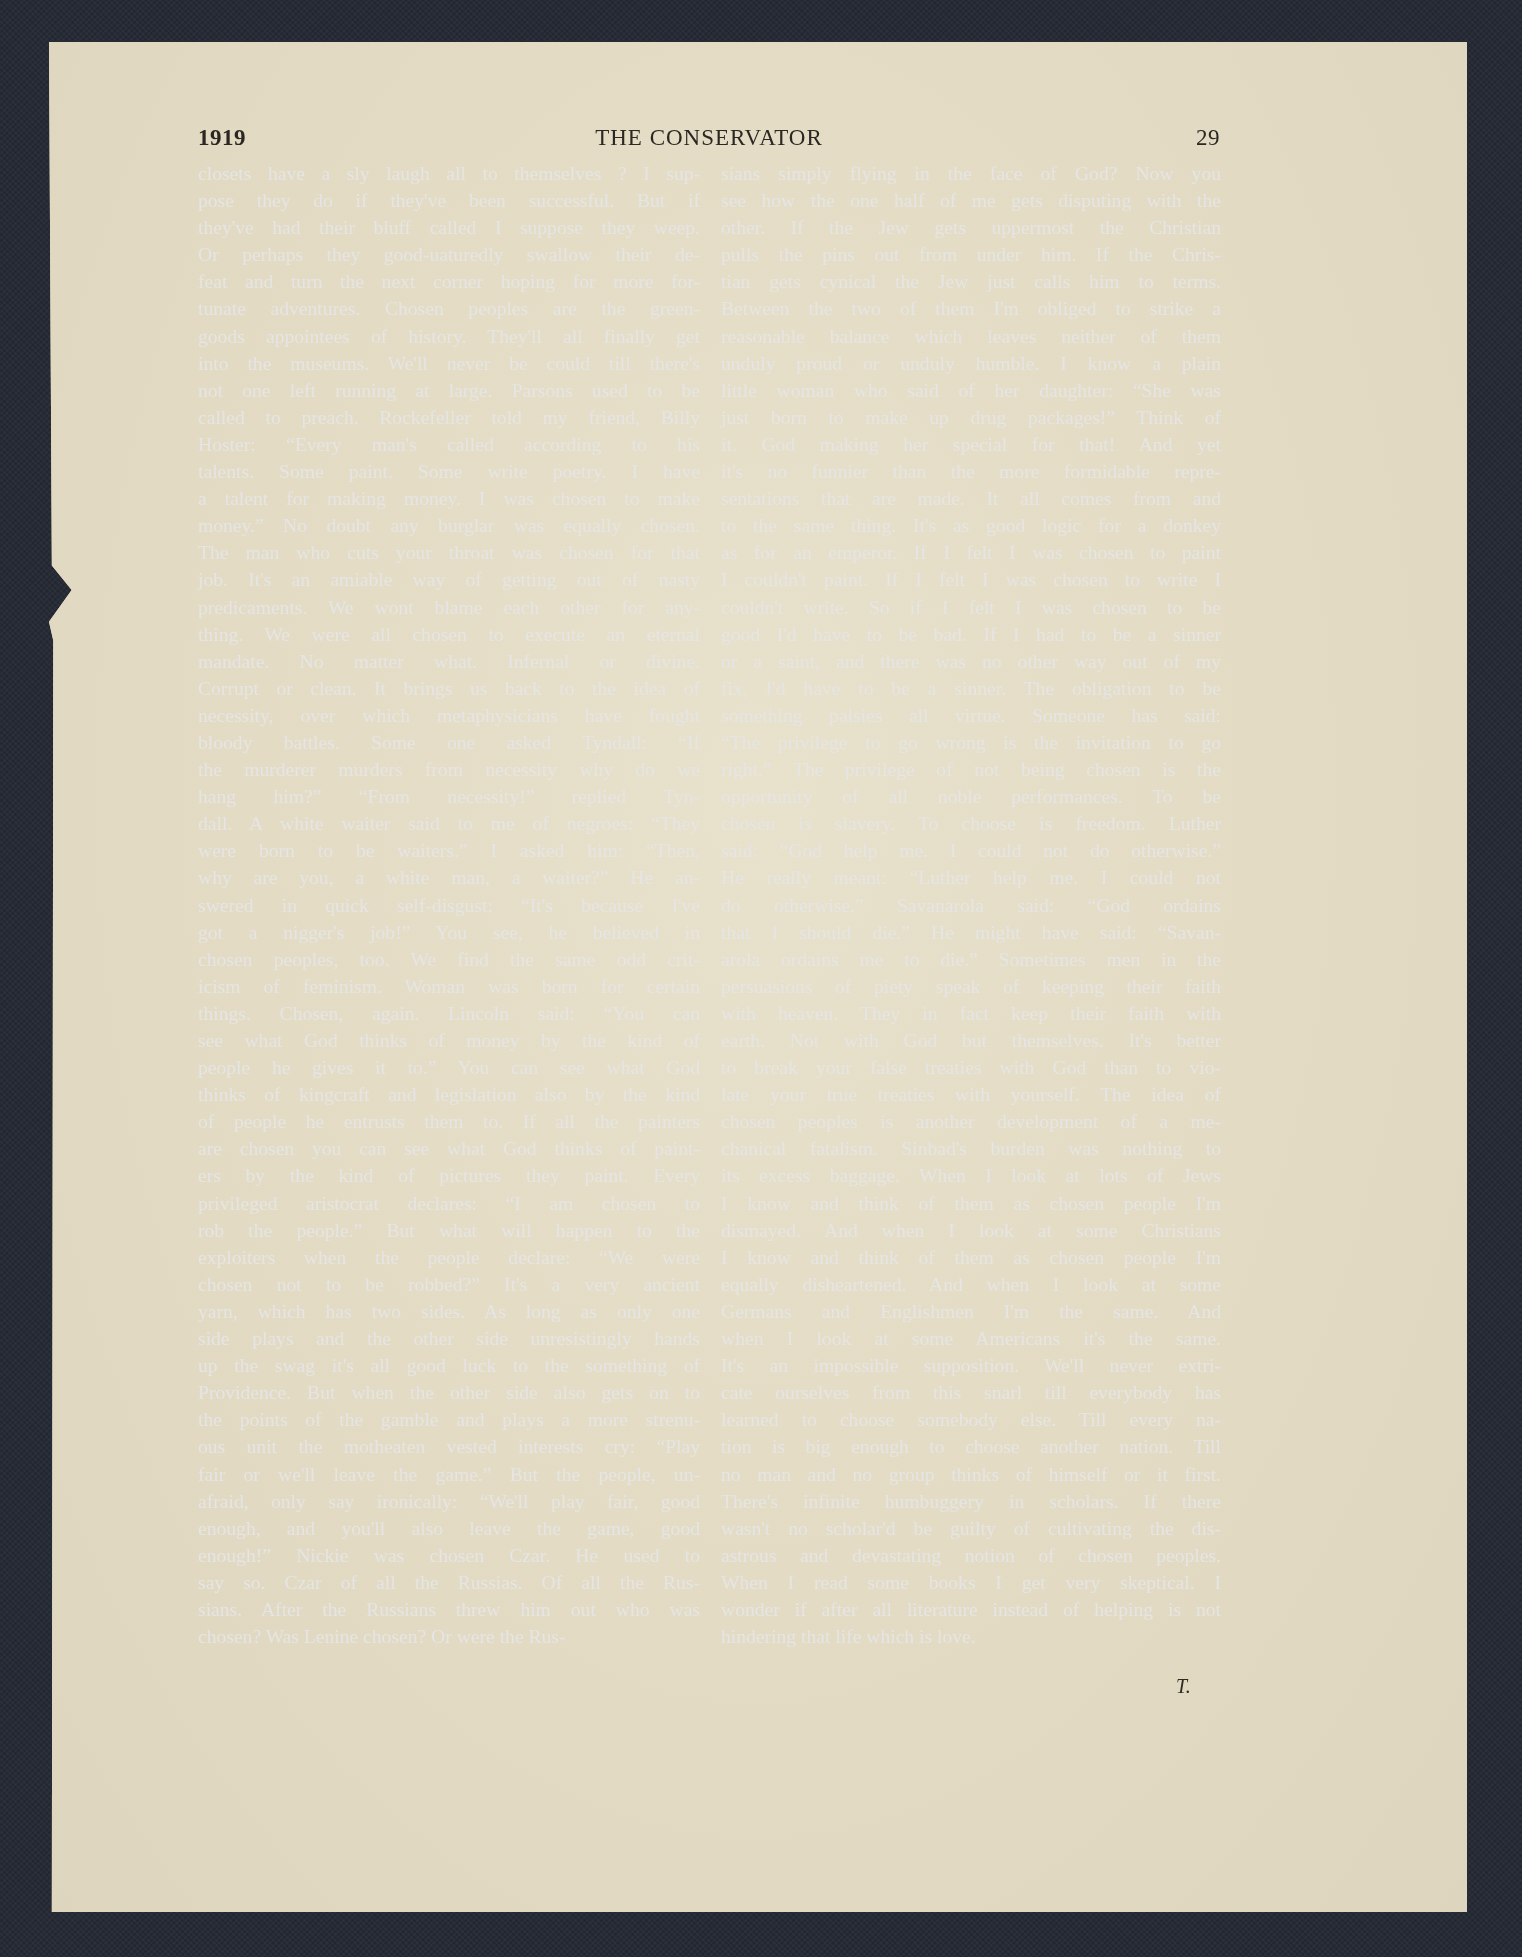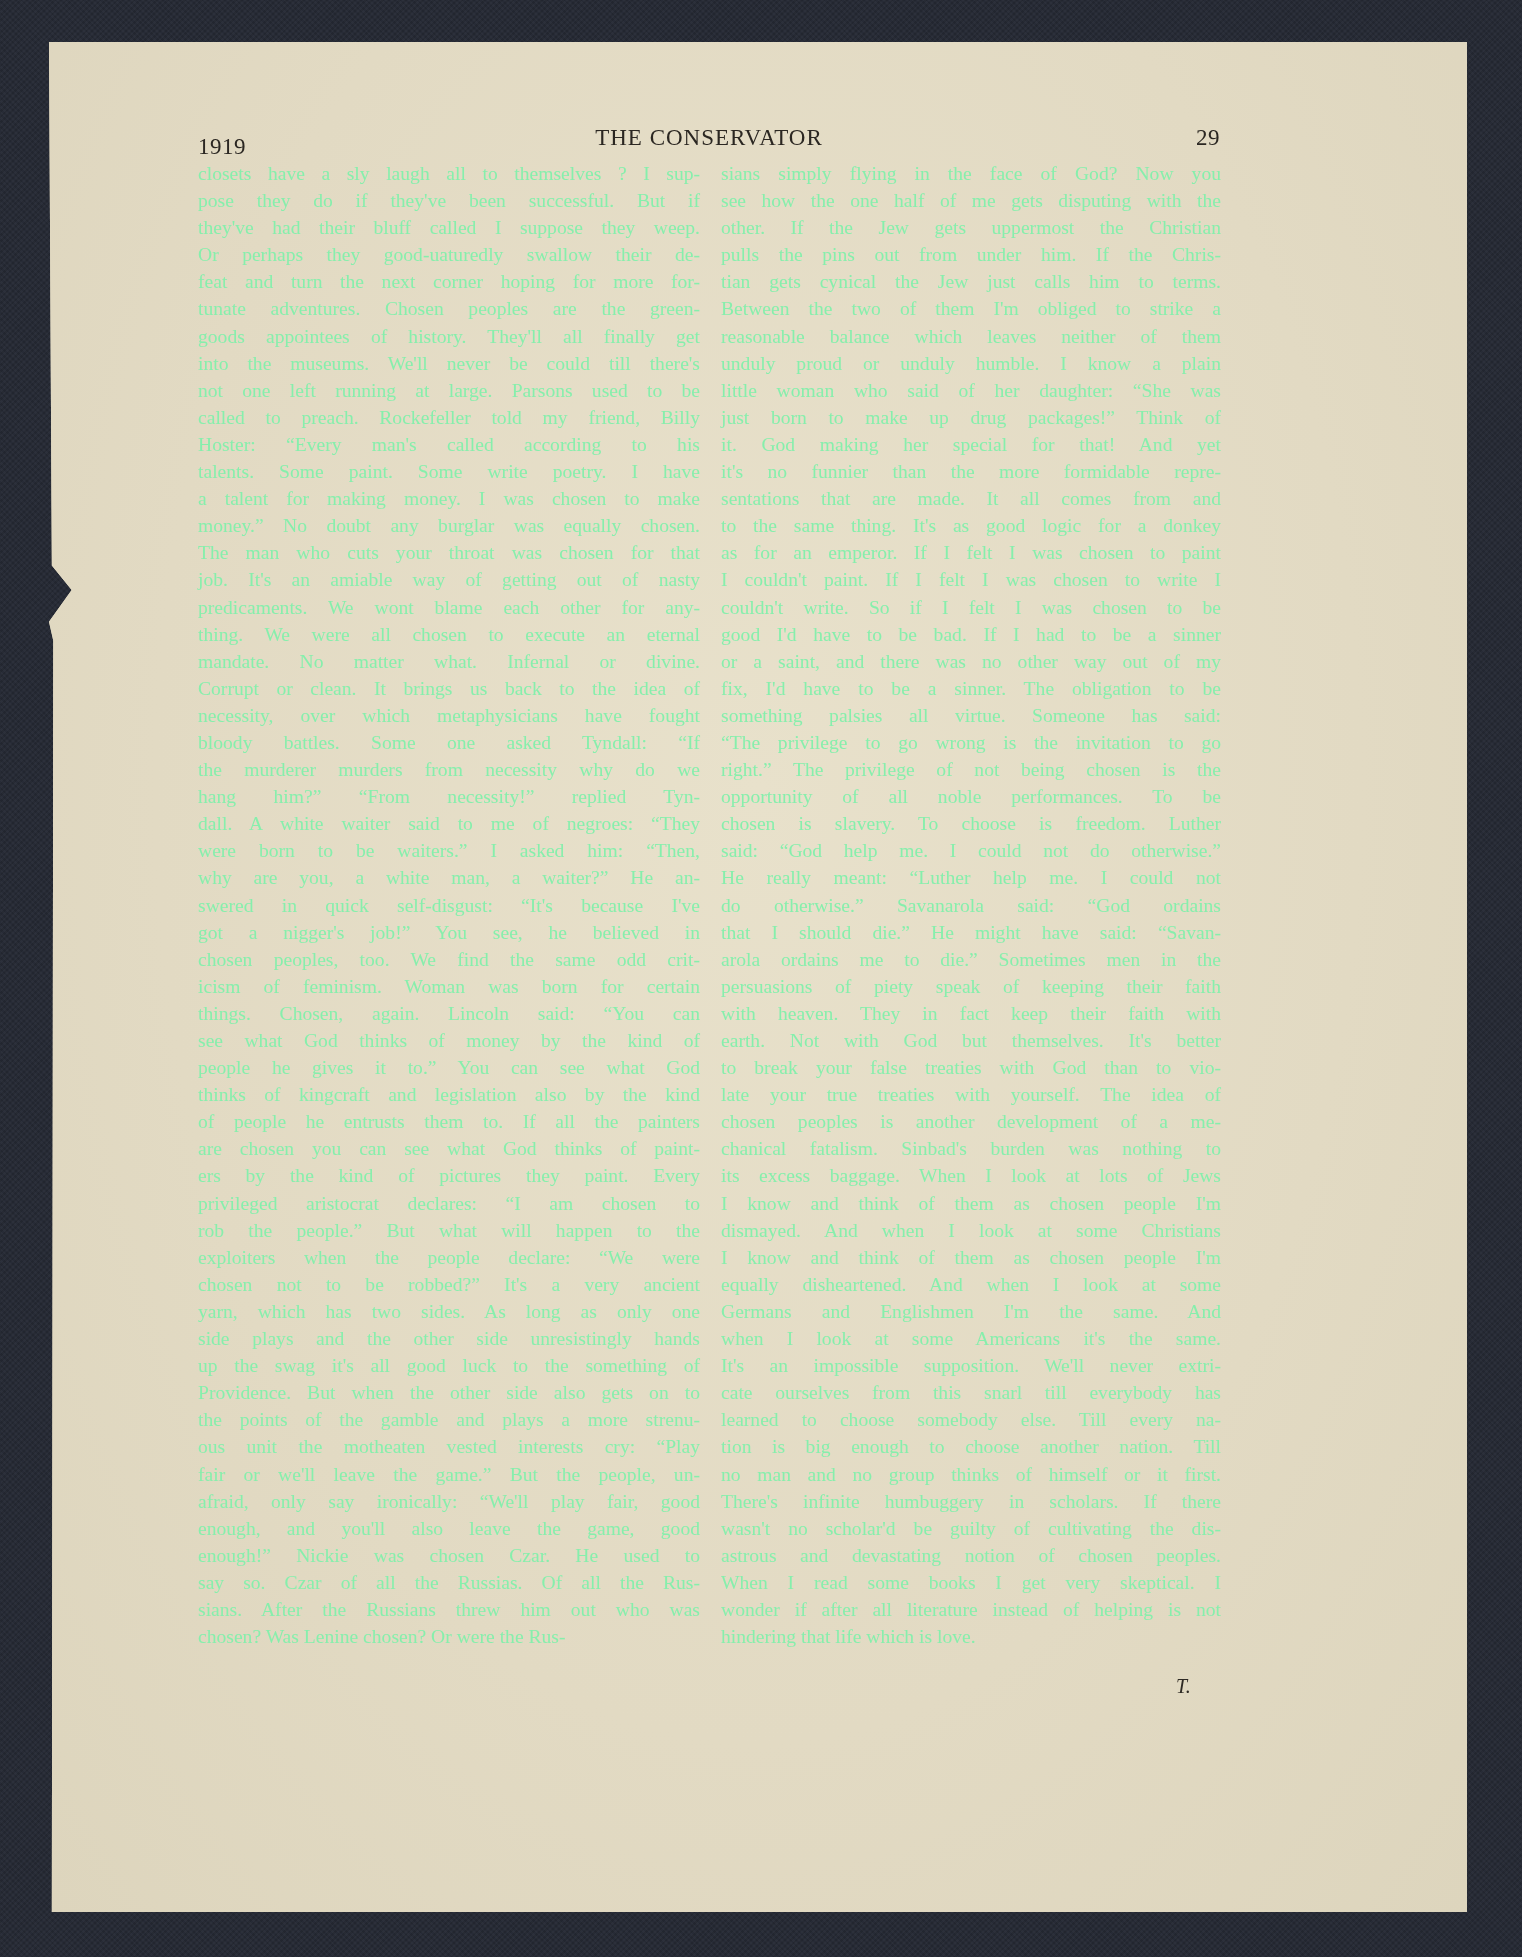--- a/index.html
+++ b/index.html
@@ -16,26 +16,26 @@
     position: absolute; left: 49px; top: 42px;
     width: 1418px; height: 1870px;
     background: #e4dcc5;
     background-image: radial-gradient(ellipse at 50% 40%, #e8e1cb 0%, #e2dac3 60%, #ddd5bd 100%);
     clip-path: polygon(0 0, 100% 0, 100.3% 100%, 0.2% 100%, 0.3% 32%, 0 31%, 1.6% 29.3%, 0.2% 28%);
   }
   .running-head {
     position: absolute; top: 125px; left: 198px; width: 1022px; height: 30px;
     font-size: 23px; color: #2b2722; letter-spacing: 0.5px;
   }
-  .rh-year { position: absolute; left: 0; top: 9px; }
+  .rh-year { position: absolute; left: 0; top: 0; font-weight: bold; }
   .rh-title { position: absolute; left: 0; right: 0; text-align: center; top: 0; letter-spacing: 1px; }
   .rh-page { position: absolute; right: 0; top: 0; }
   .column {
     position: absolute; top: 160px; width: 502px;
-    font-size: 19.6px; line-height: 27.1px; color: #86efac;
+    font-size: 19.6px; line-height: 27.1px; color: #e5e5e5;
   }
   .col-left { left: 198px; }
   .col-right { left: 721px; width: 500px; }
   .line {
     display: block; height: 27.1px; white-space: nowrap;
     text-align: justify; text-align-last: justify; overflow: visible;
   }
   .line.last { text-align-last: left; }
   .signature {
     position: absolute; font-style: italic; font-size: 20px; color: #2e2a24;

